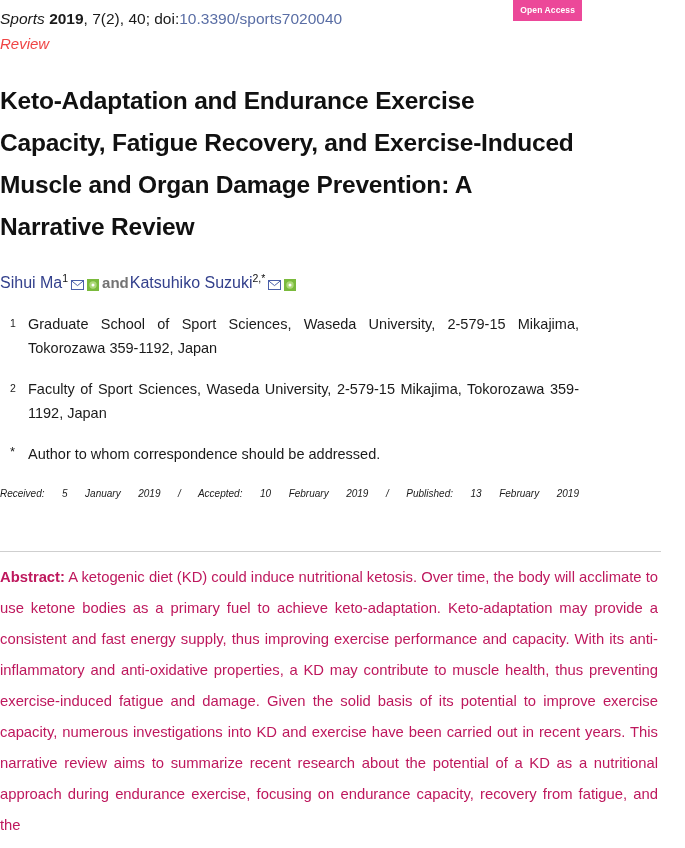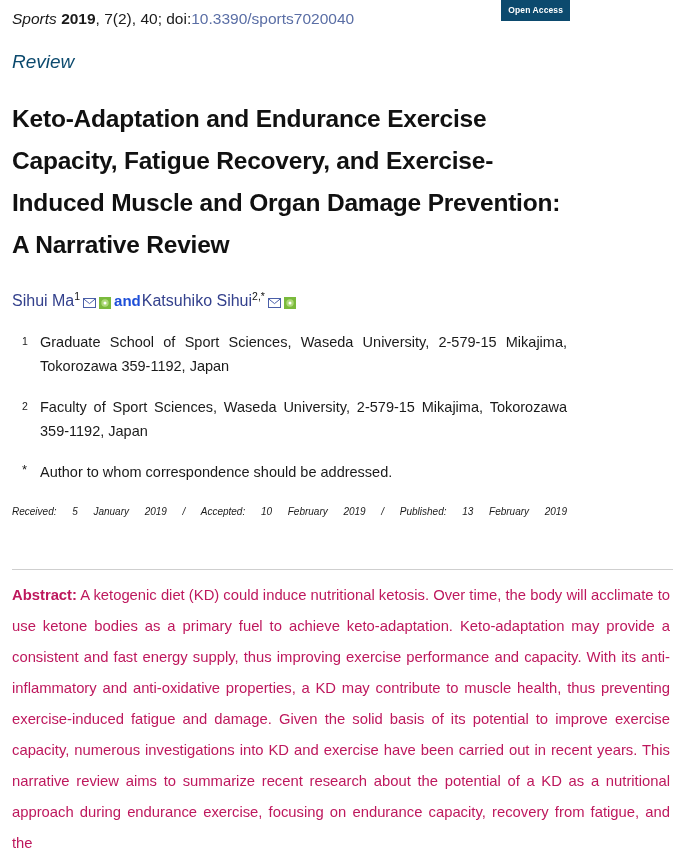--- a/index.html
+++ b/index.html
@@ -14,21 +14,21 @@
     font-family: "Liberation Sans", sans-serif;
     color: #000000;
     position: relative;
   }
 
   .page {
     position: relative;
     width: 579px;
     height: 848px;
     box-sizing: border-box;
-    padding: 0 12px;
+    padding: 0 0;
   }
 
   
   .citation-row {
     display: flex;
     align-items: flex-start;
     justify-content: space-between;
     padding-top: 9px;
   }
   .citation {
@@ -37,38 +37,38 @@
     color: #1a1a1a;
     white-space: nowrap;
   }
   .citation .jrnl { font-style: italic; }
   .citation .yr { font-weight: bold; }
   .citation .doi-link {
     color: #5a6ea5;
     text-decoration: none;
   }
   .oa-badge {
-    background: #0c4a6e;
+    background: #ec4899;
     color: #ffffff;
     font-size: 8.5px;
     font-weight: bold;
     letter-spacing: 0.1px;
     padding: 5px 7px 6px 7px;
     margin-top: -9px;
     margin-right: -3px;
     line-height: 10px;
     white-space: nowrap;
   }
 
   
   .article-type {
-    font-size: 19px;
+    font-size: 15px;
     font-style: italic;
-    color: #0c4a6e;
-    margin-top: 23px;
+    color: #ef4444;
+    margin-top: 5px;
     line-height: 20px;
   }
 
   
   .title {
     font-size: 24.5px;
     font-weight: bold;
     line-height: 42px;
     letter-spacing: -0.2px;
     color: #111111;
@@ -90,21 +90,21 @@
     text-decoration: none;
   }
   .sup {
     font-size: 10.5px;
     vertical-align: super;
     line-height: 0;
   }
   .conj {
     font-weight: bold;
     font-size: 15px;
-    color: #1d4ed8;
+    color: #737373;
     padding: 0 1px 0 3px;
   }
   .icon-mail, .icon-orcid {
     display: inline-block;
     vertical-align: -2px;
     margin-left: 3px;
   }
   .icon-mail { width: 13px; height: 10px; }
   .icon-orcid { width: 12px; height: 12px; vertical-align: -3px; }
 
@@ -177,21 +177,21 @@
   <h1 class="title">Keto-Adaptation and Endurance Exercise Capacity, Fatigue Recovery, and Exercise-Induced Muscle and Organ Damage Prevention: A Narrative Review</h1>
 
   <div class="authors">
     <a class="author-name" href="#">Sihui Ma</a><span class="sup">1</span><span class="icon-mail"><svg width="13" height="10" viewBox="0 0 13 10">
           <rect x="0.5" y="0.5" width="12" height="9" fill="#ffffff" stroke="#4a5fa8" stroke-width="1"></rect>
           <path d="M0.8 1 L6.5 5.6 L12.2 1" fill="none" stroke="#4a5fa8" stroke-width="1"></path>
         </svg></span><span class="icon-orcid"><svg width="12" height="12" viewBox="0 0 12 12">
           <rect x="0" y="0" width="12" height="12" fill="#7aba3c"></rect>
           <circle cx="6" cy="6" r="3.7" fill="#aed97a"></circle>
           <circle cx="6" cy="6" r="1.5" fill="#ffffff"></circle>
-        </svg></span><span class="conj">and</span><a class="author-name" href="#">Katsuhiko Sihui</a><span class="sup">2,*</span><span class="icon-mail"><svg width="13" height="10" viewBox="0 0 13 10">
+        </svg></span><span class="conj">and</span><a class="author-name" href="#">Katsuhiko Suzuki</a><span class="sup">2,*</span><span class="icon-mail"><svg width="13" height="10" viewBox="0 0 13 10">
           <rect x="0.5" y="0.5" width="12" height="9" fill="#ffffff" stroke="#4a5fa8" stroke-width="1"></rect>
           <path d="M0.8 1 L6.5 5.6 L12.2 1" fill="none" stroke="#4a5fa8" stroke-width="1"></path>
         </svg></span><span class="icon-orcid"><svg width="12" height="12" viewBox="0 0 12 12">
           <rect x="0" y="0" width="12" height="12" fill="#7aba3c"></rect>
           <circle cx="6" cy="6" r="3.7" fill="#aed97a"></circle>
           <circle cx="6" cy="6" r="1.5" fill="#ffffff"></circle>
         </svg></span>
   </div>
 
   <div class="affil-list">

